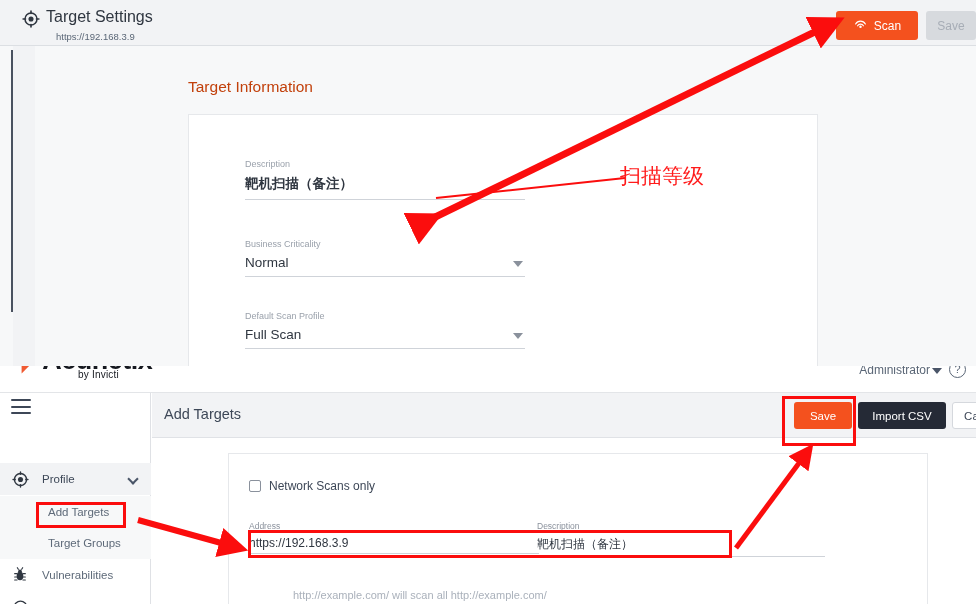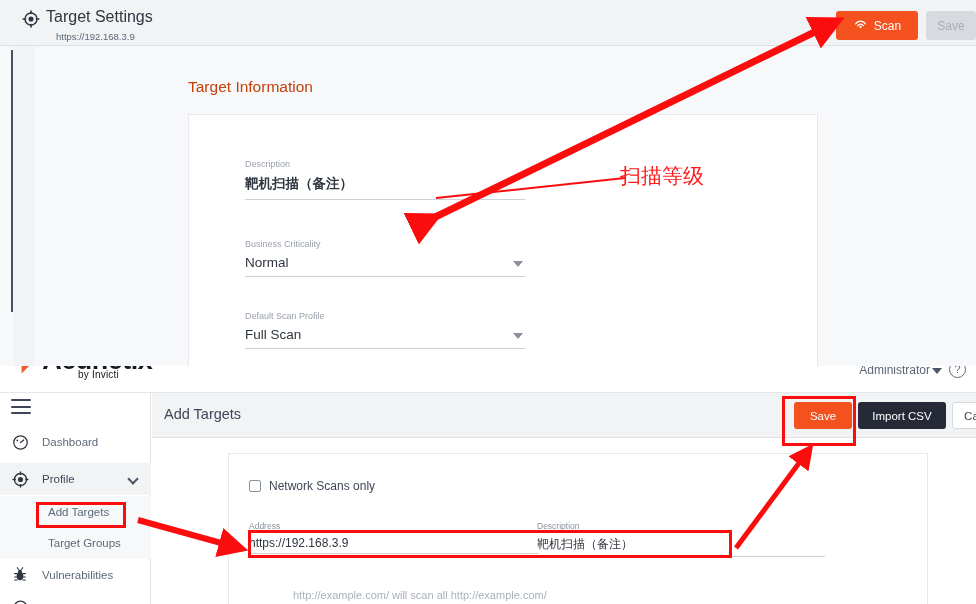--- a/index.html
+++ b/index.html
@@ -239,30 +239,20 @@
       <div class="b-help">?</div>
     </div>
 
     <div class="b-sidebar">
       <div class="b-hamburger">
           <i></i>
           <i></i>
           <i></i>
         </div>
 
-      <div class="nav-item" style="top:33px;">
-        <span class="nav-ico">
-          <svg width="17" height="17" viewBox="0 0 24 24">
-              <circle cx="12" cy="12" r="9.5" fill="none" stroke="#2f3640" stroke-width="1.8"></circle>
-              <path d="M12 12 L16.5 8.5" stroke="#2f3640" stroke-width="1.8" stroke-linecap="round"></path>
-              <circle cx="7.5" cy="9" r="1.3" fill="#2f3640"></circle>
-            </svg>
-        </span>
-        <span class="nav-lbl">Dashboard</span>
-      </div>
 
       <div class="nav-item active-group" style="top:70px;">
         <span class="nav-ico">
           <svg width="17" height="17" viewBox="0 0 24 24">
               <circle cx="12" cy="12" r="8.5" fill="none" stroke="#2f3640" stroke-width="2"></circle>
               <circle cx="12" cy="12" r="3.6" fill="#2f3640"></circle>
               <path d="M12 1.5v3M12 19.5v3M1.5 12h3M19.5 12h3" stroke="#2f3640" stroke-width="2" stroke-linecap="round"></path>
             </svg>
         </span>
         <span class="nav-lbl">Profile</span>

